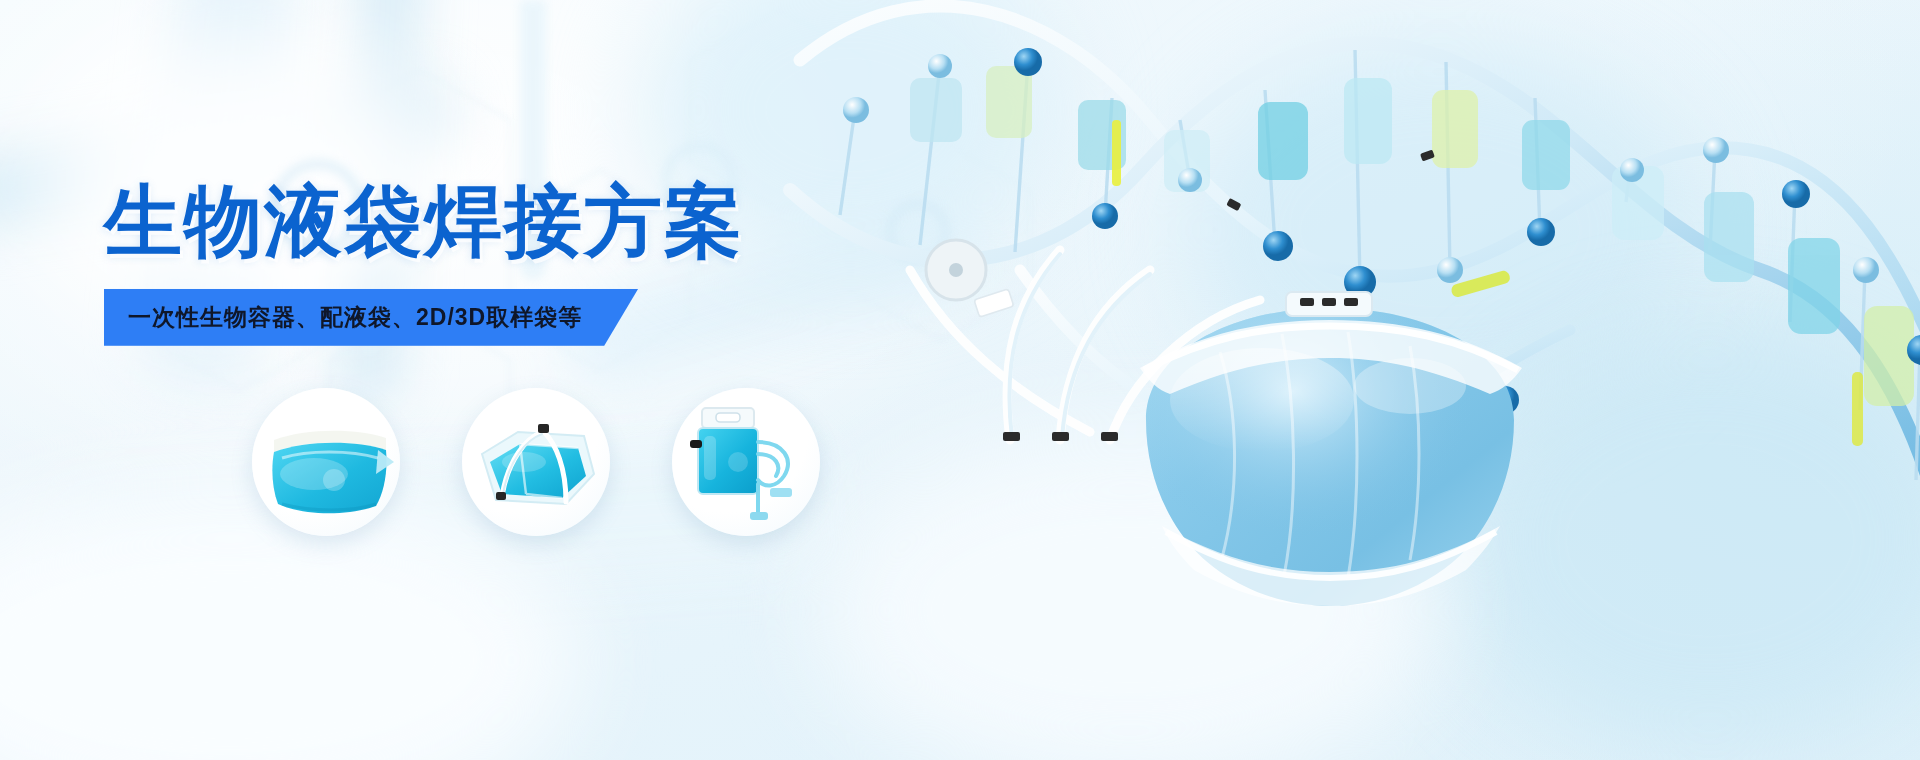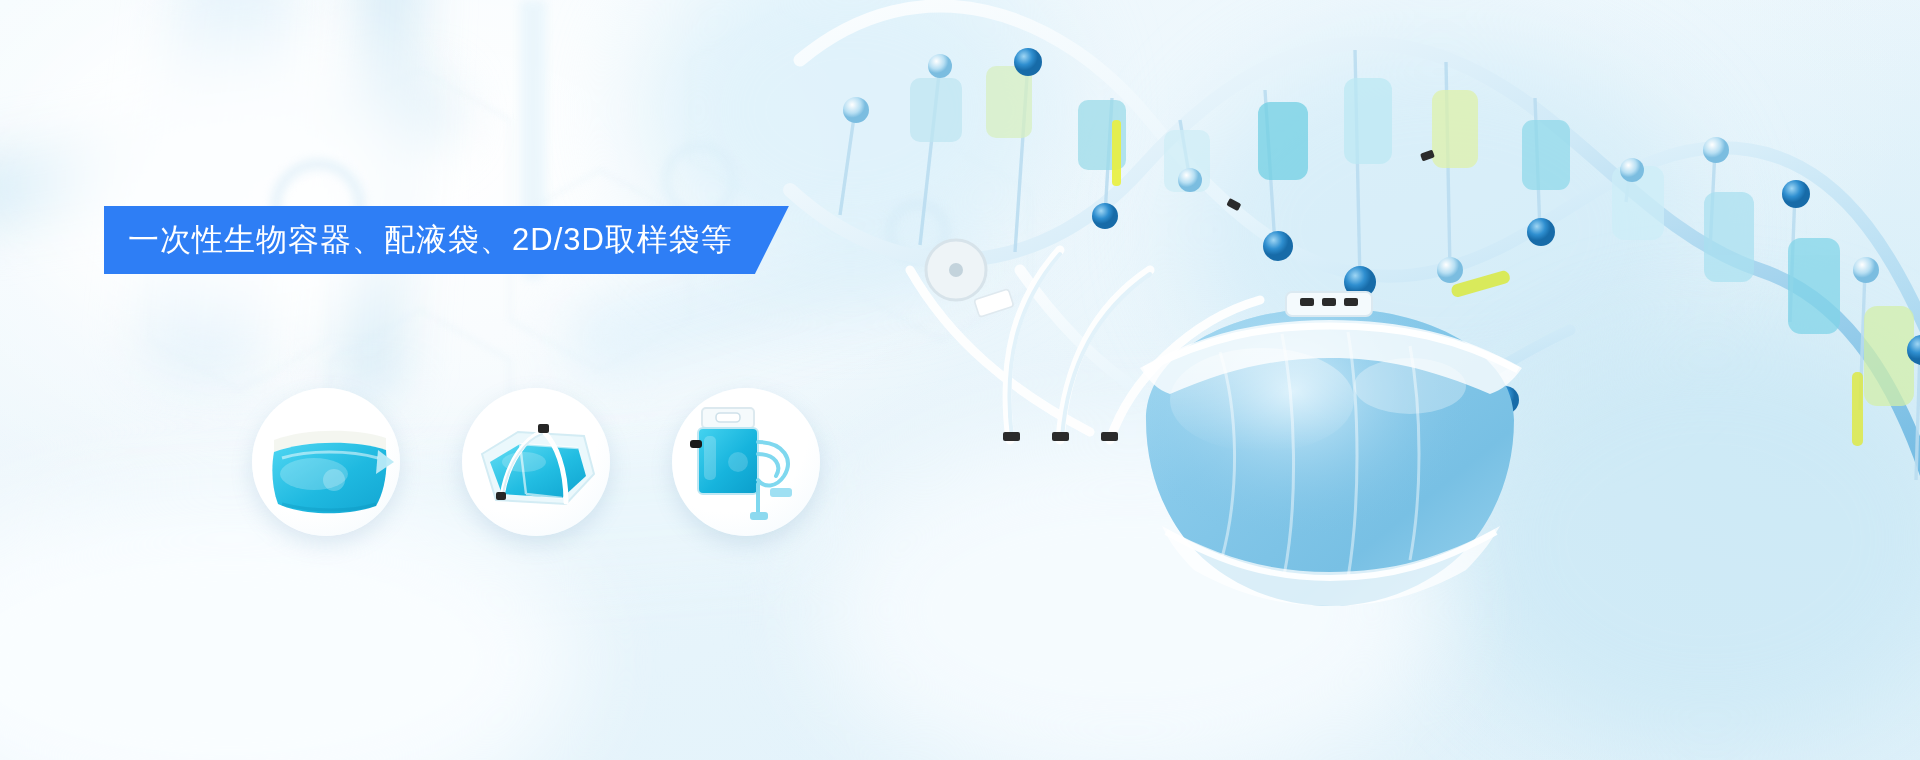--- a/index.html
+++ b/index.html
@@ -34,22 +34,22 @@
     font-size:78px;line-height:1.06;font-weight:bold;
     color:#0b63cf;letter-spacing:2px;white-space:nowrap;
     text-shadow:3px 4px 0 rgba(255,255,255,.75), 0 2px 10px rgba(30,110,200,.18);
   }
   .subwrap{
     margin-top:26px;
     position:relative;display:inline-block;
   }
   .subbar{
     background:#2e7ef5;
-    color:#ffffff;
-    font-size:31px;font-weight:normal;letter-spacing:1px;
+    color:#0f172a;
+    font-size:23px;font-weight:bold;letter-spacing:1px;
     padding:13px 56px 13px 24px;
     white-space:nowrap;
     clip-path:polygon(0 0, 100% 0, calc(100% - 34px) 100%, 0 100%);
     box-shadow:0 6px 18px rgba(46,126,245,.22);
   }
 
   
   .circles{position:absolute;left:252px;top:388px;width:600px;height:170px;}
   .circ{
     position:absolute;top:0;width:148px;height:148px;border-radius:50%;
@@ -260,20 +260,21 @@
 
     <rect x="176" y="2" width="86" height="24" rx="6" fill="#f4fafd" stroke="#dbe9f1" stroke-width="2"></rect>
     <g fill="#2b2b2b">
       <rect x="190" y="8" width="14" height="8" rx="2"></rect>
       <rect x="212" y="8" width="14" height="8" rx="2"></rect>
       <rect x="234" y="8" width="14" height="8" rx="2"></rect>
     </g>
   </svg>
 
   <div class="textblock">
+    <div class="headline">生物液袋焊接方案</div>
     <div class="subwrap">
       <div class="subbar">一次性生物容器、配液袋、2D/3D取样袋等</div>
     </div>
   </div>
 
   <div class="circles">
 
     <div class="circ" style="left:0;">
       <svg width="148" height="148" viewBox="0 0 148 148">
         <defs>

